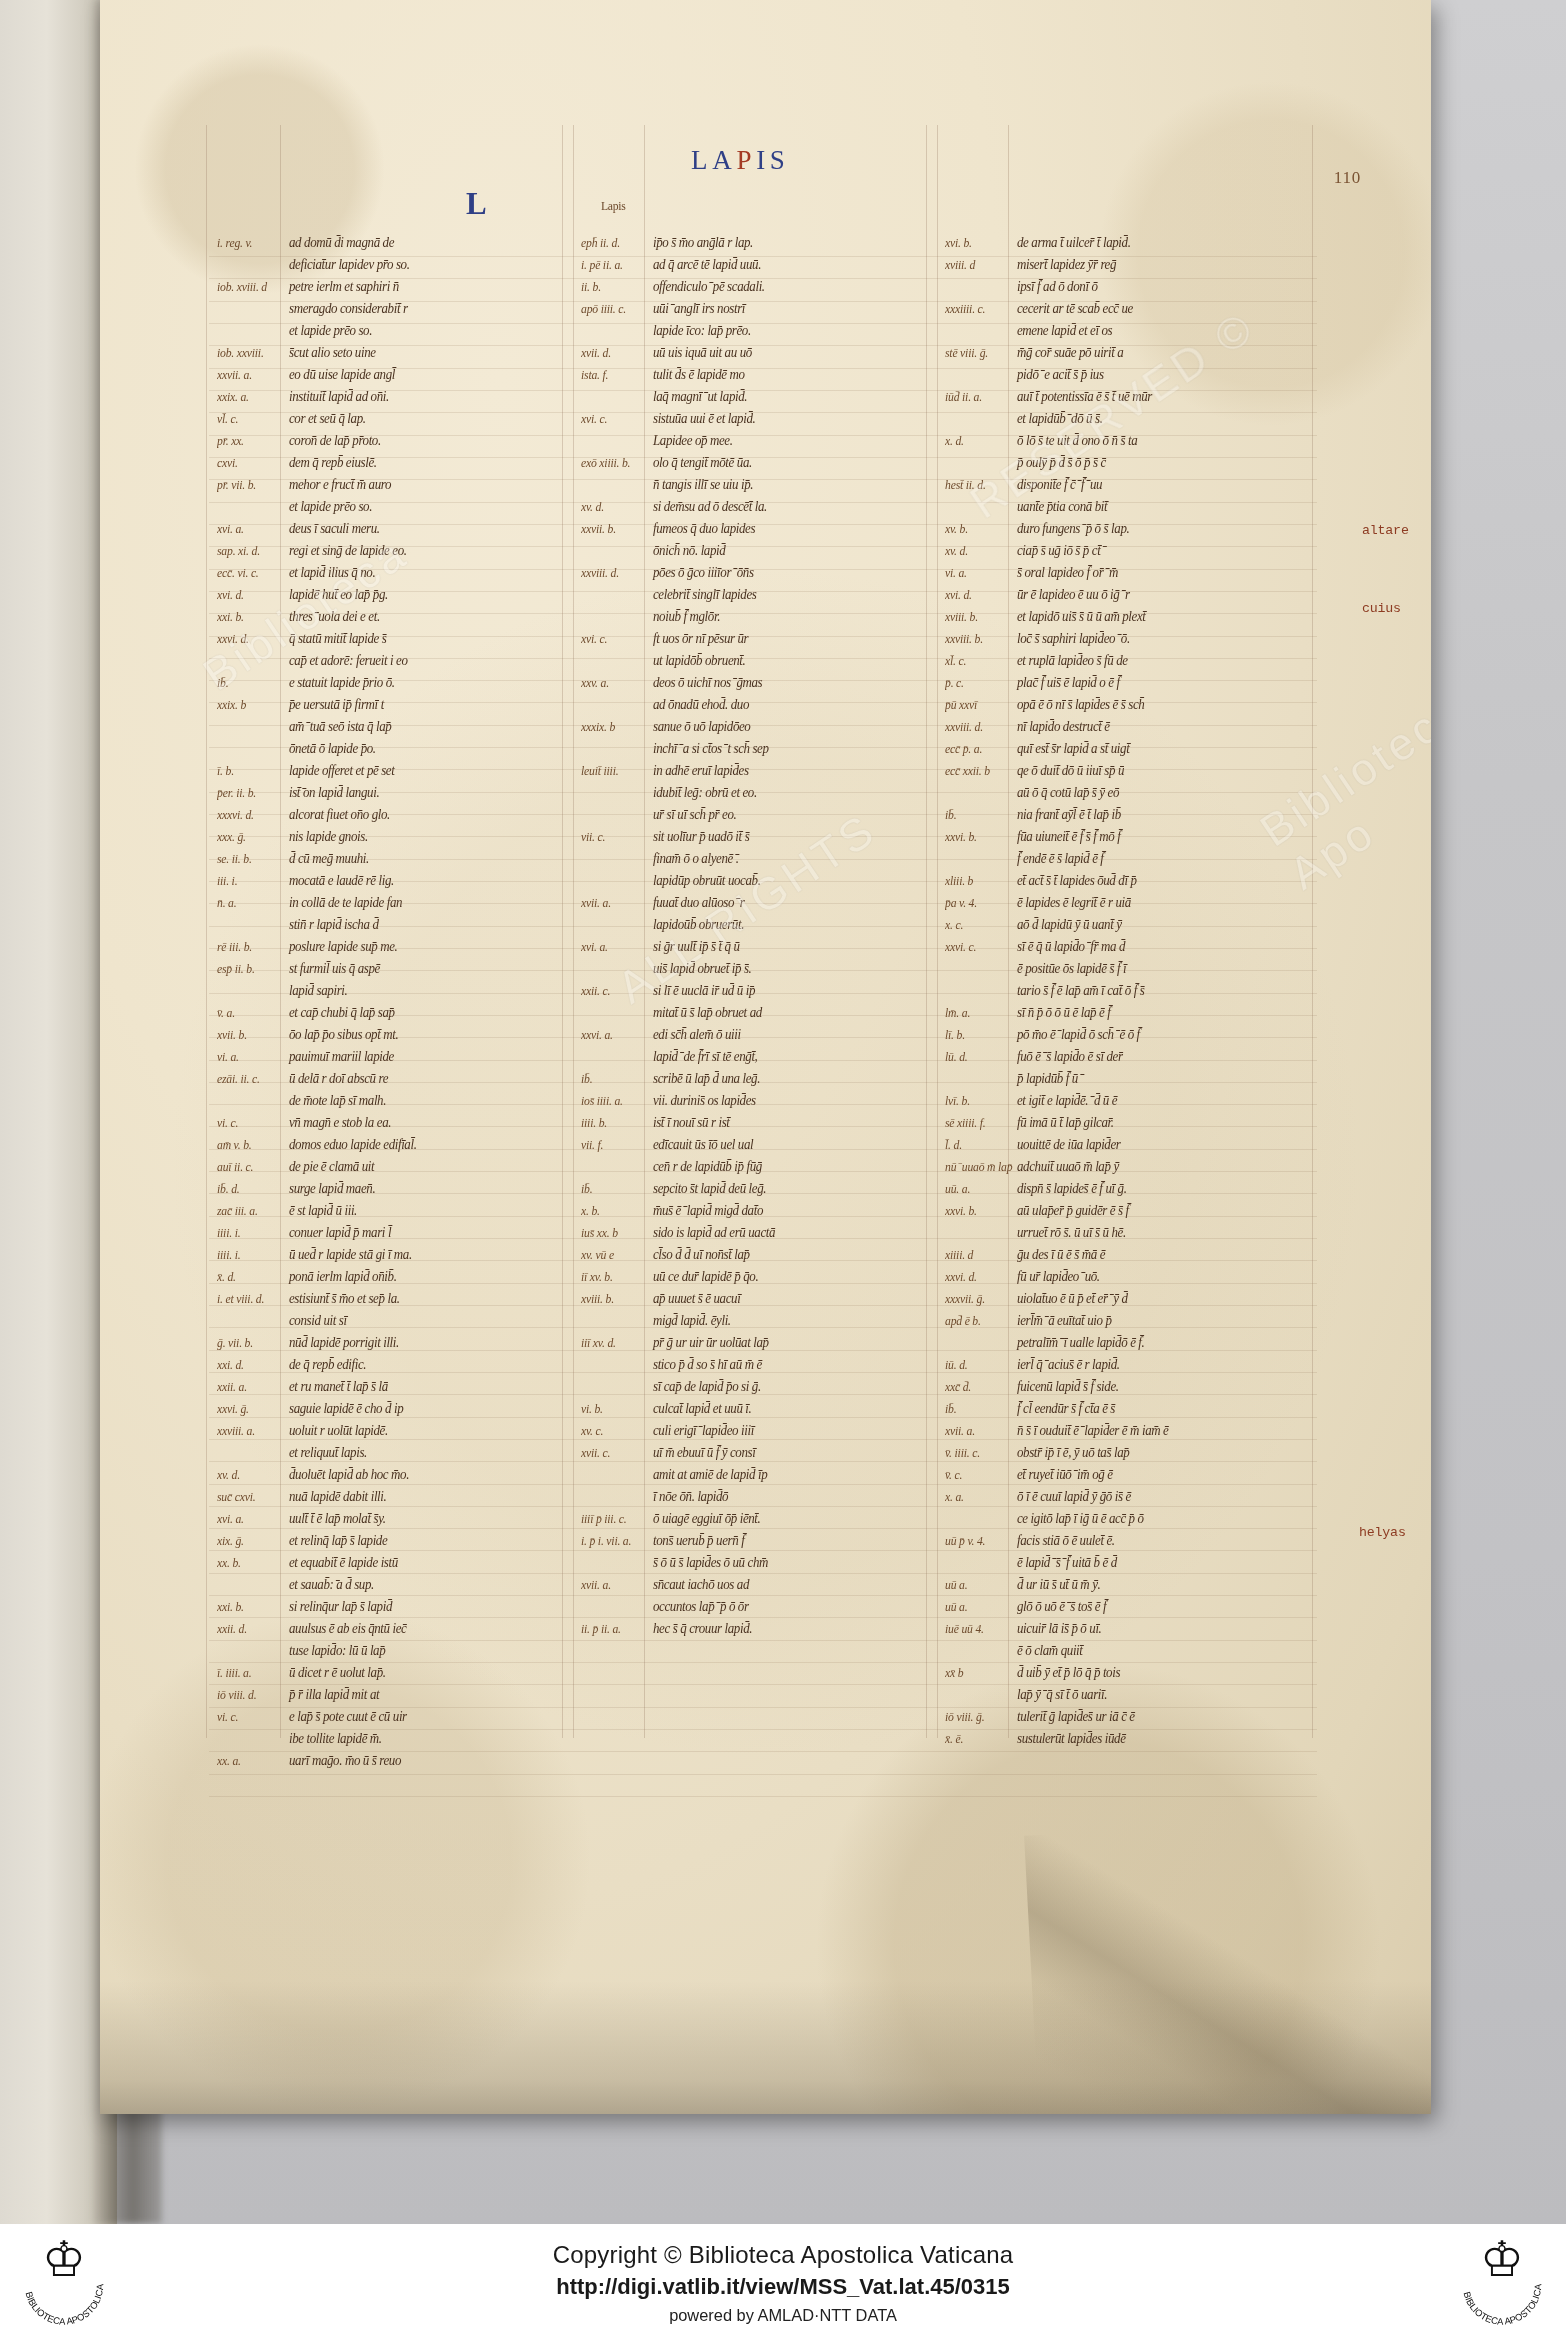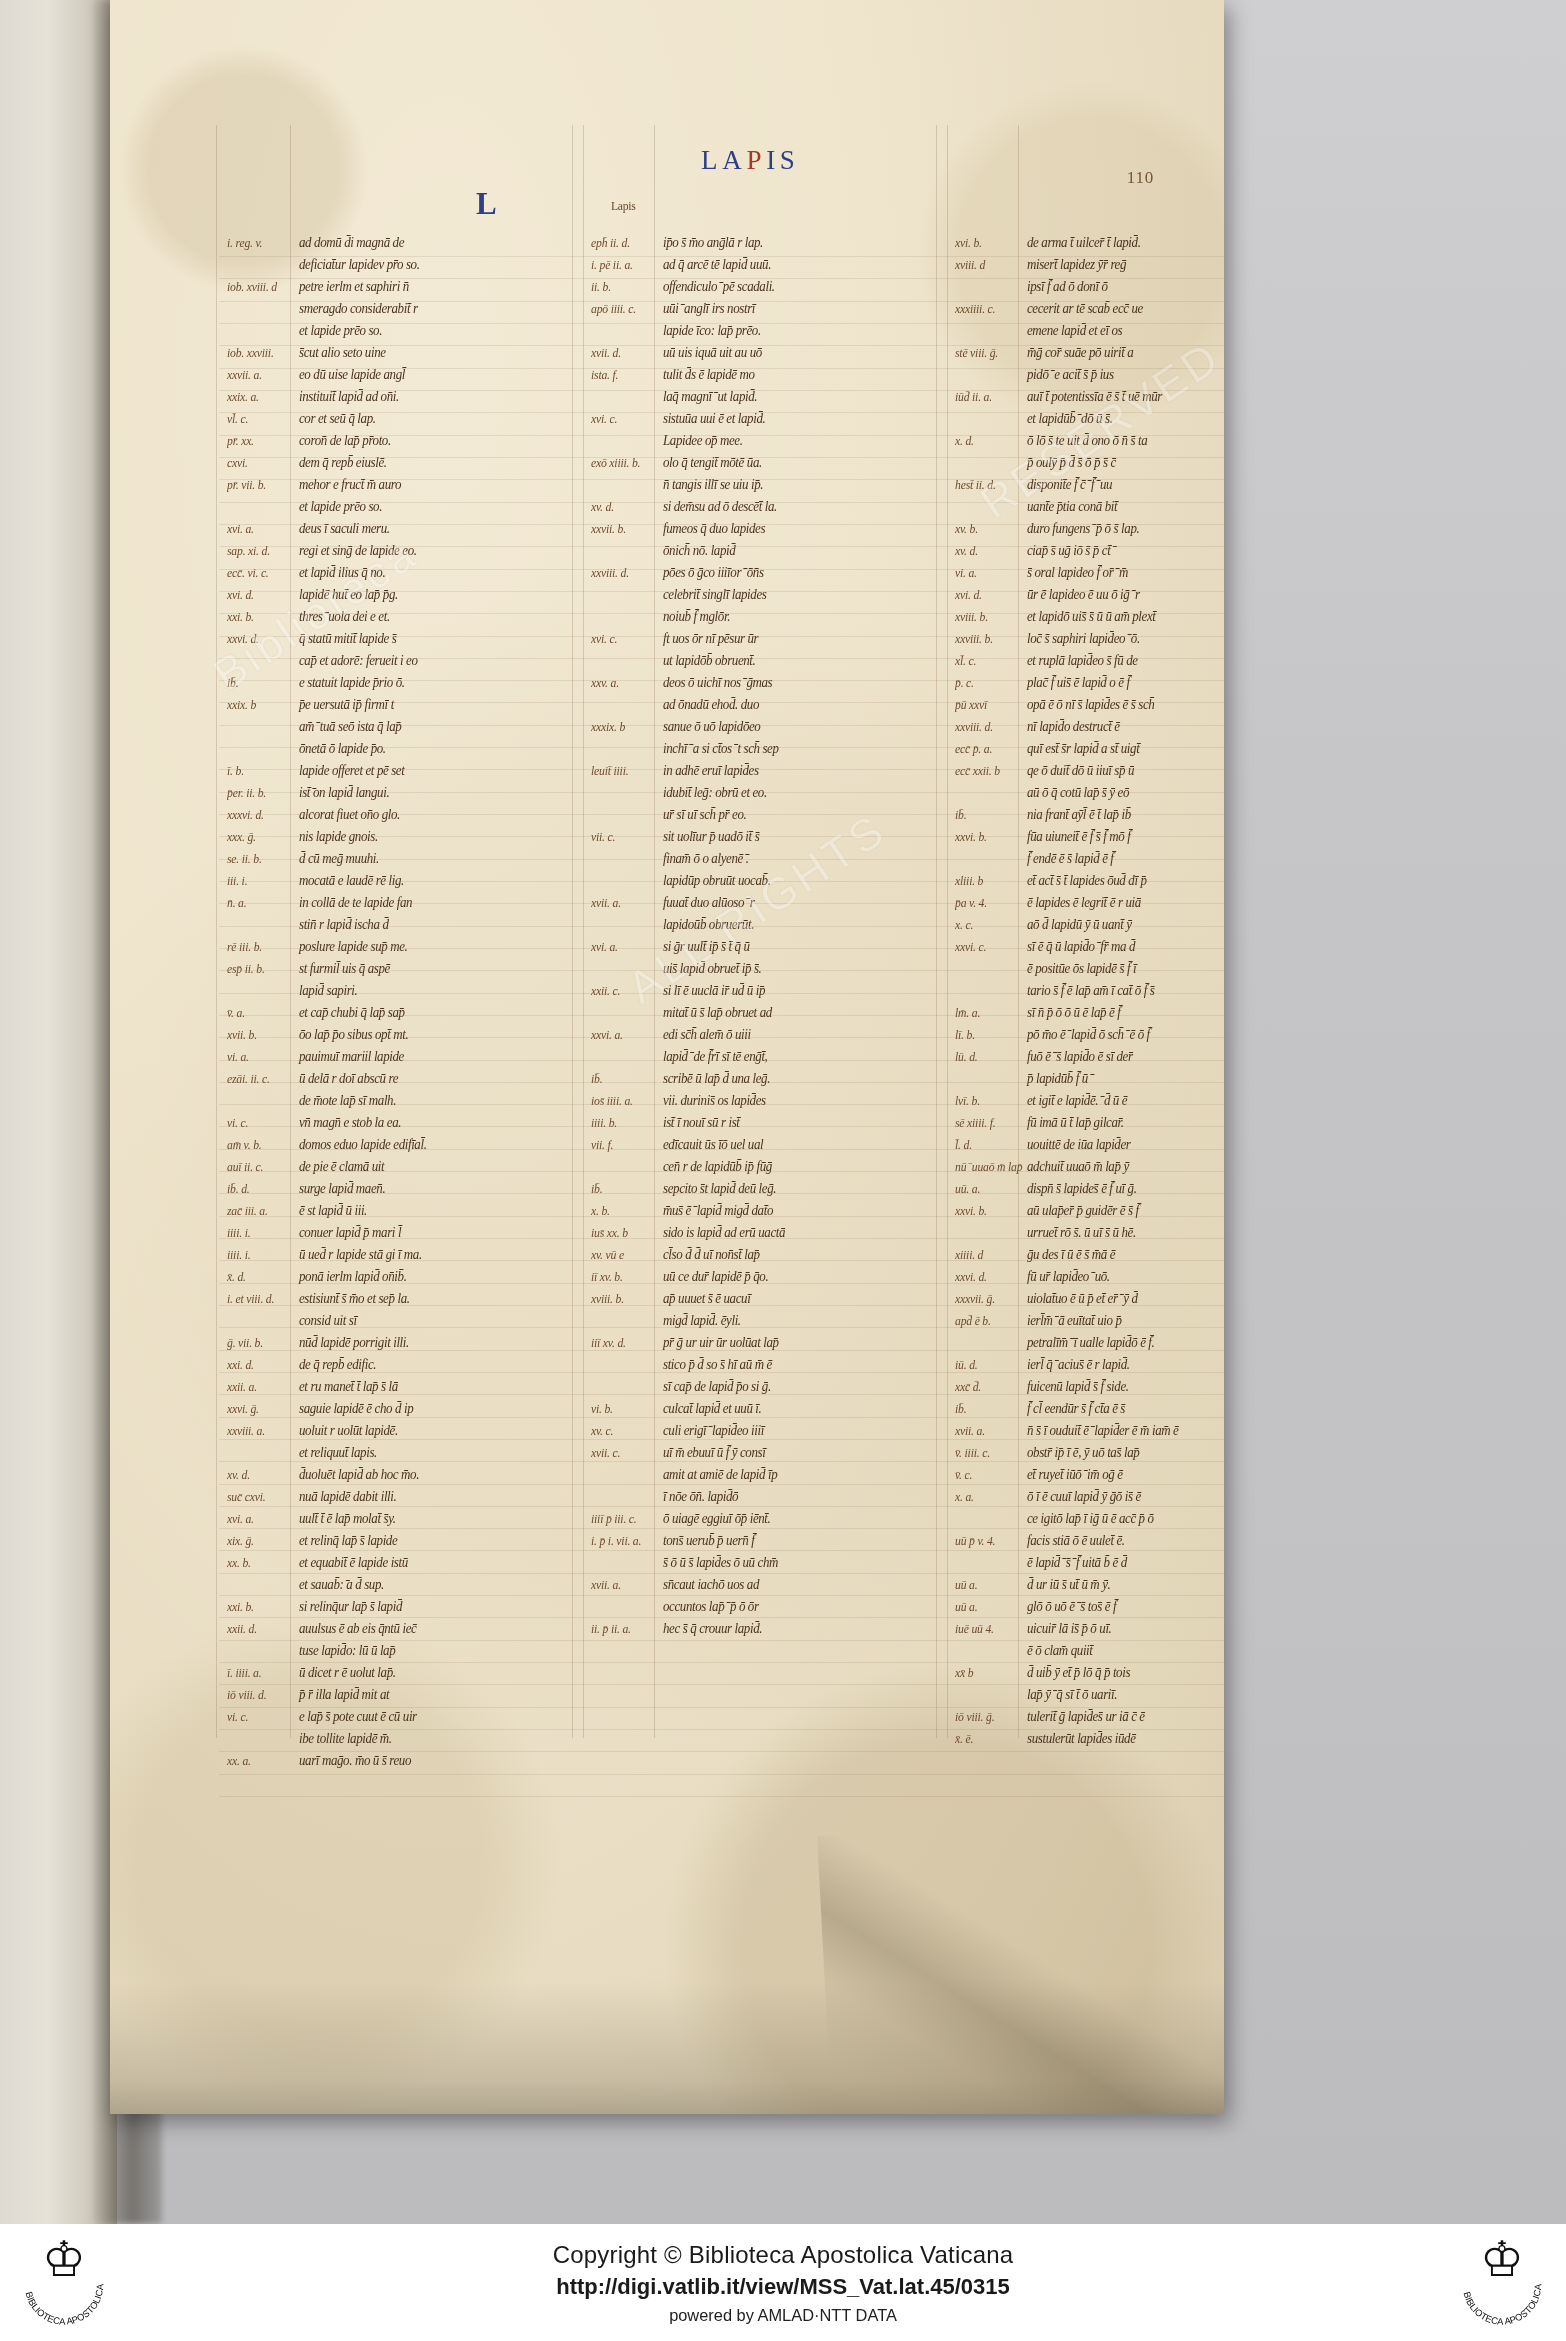--- a/index.html
+++ b/index.html
@@ -41,22 +41,22 @@
   #gutter-shadow {
     position: absolute;
     left: 88px; top: 0;
     width: 74px; height: 2224px;
     background: linear-gradient(90deg, rgba(60,55,45,0) 0%, rgba(60,55,45,0.55) 60%, rgba(60,55,45,0.25) 100%);
     filter: blur(3.1px);
   }
   
   #leaf {
     position: absolute;
-    left: 110px; top: 0;
-    width: 1114px; height: 2114px;
+    left: 100px; top: 0;
+    width: 1331px; height: 2114px;
     background:
       radial-gradient(ellipse at 30% 18%, #f3ead5 0%, #efe5cd 38%, #e9dec4 62%, #e2d6b9 85%, #d9cbac 100%);
     box-shadow: 4.7px 7.8px 20.4px rgba(0,0,0,0.38);
     overflow: hidden;
   }
   
   #leaf::before {
     content:"";
     position:absolute; inset:0;
     background:

